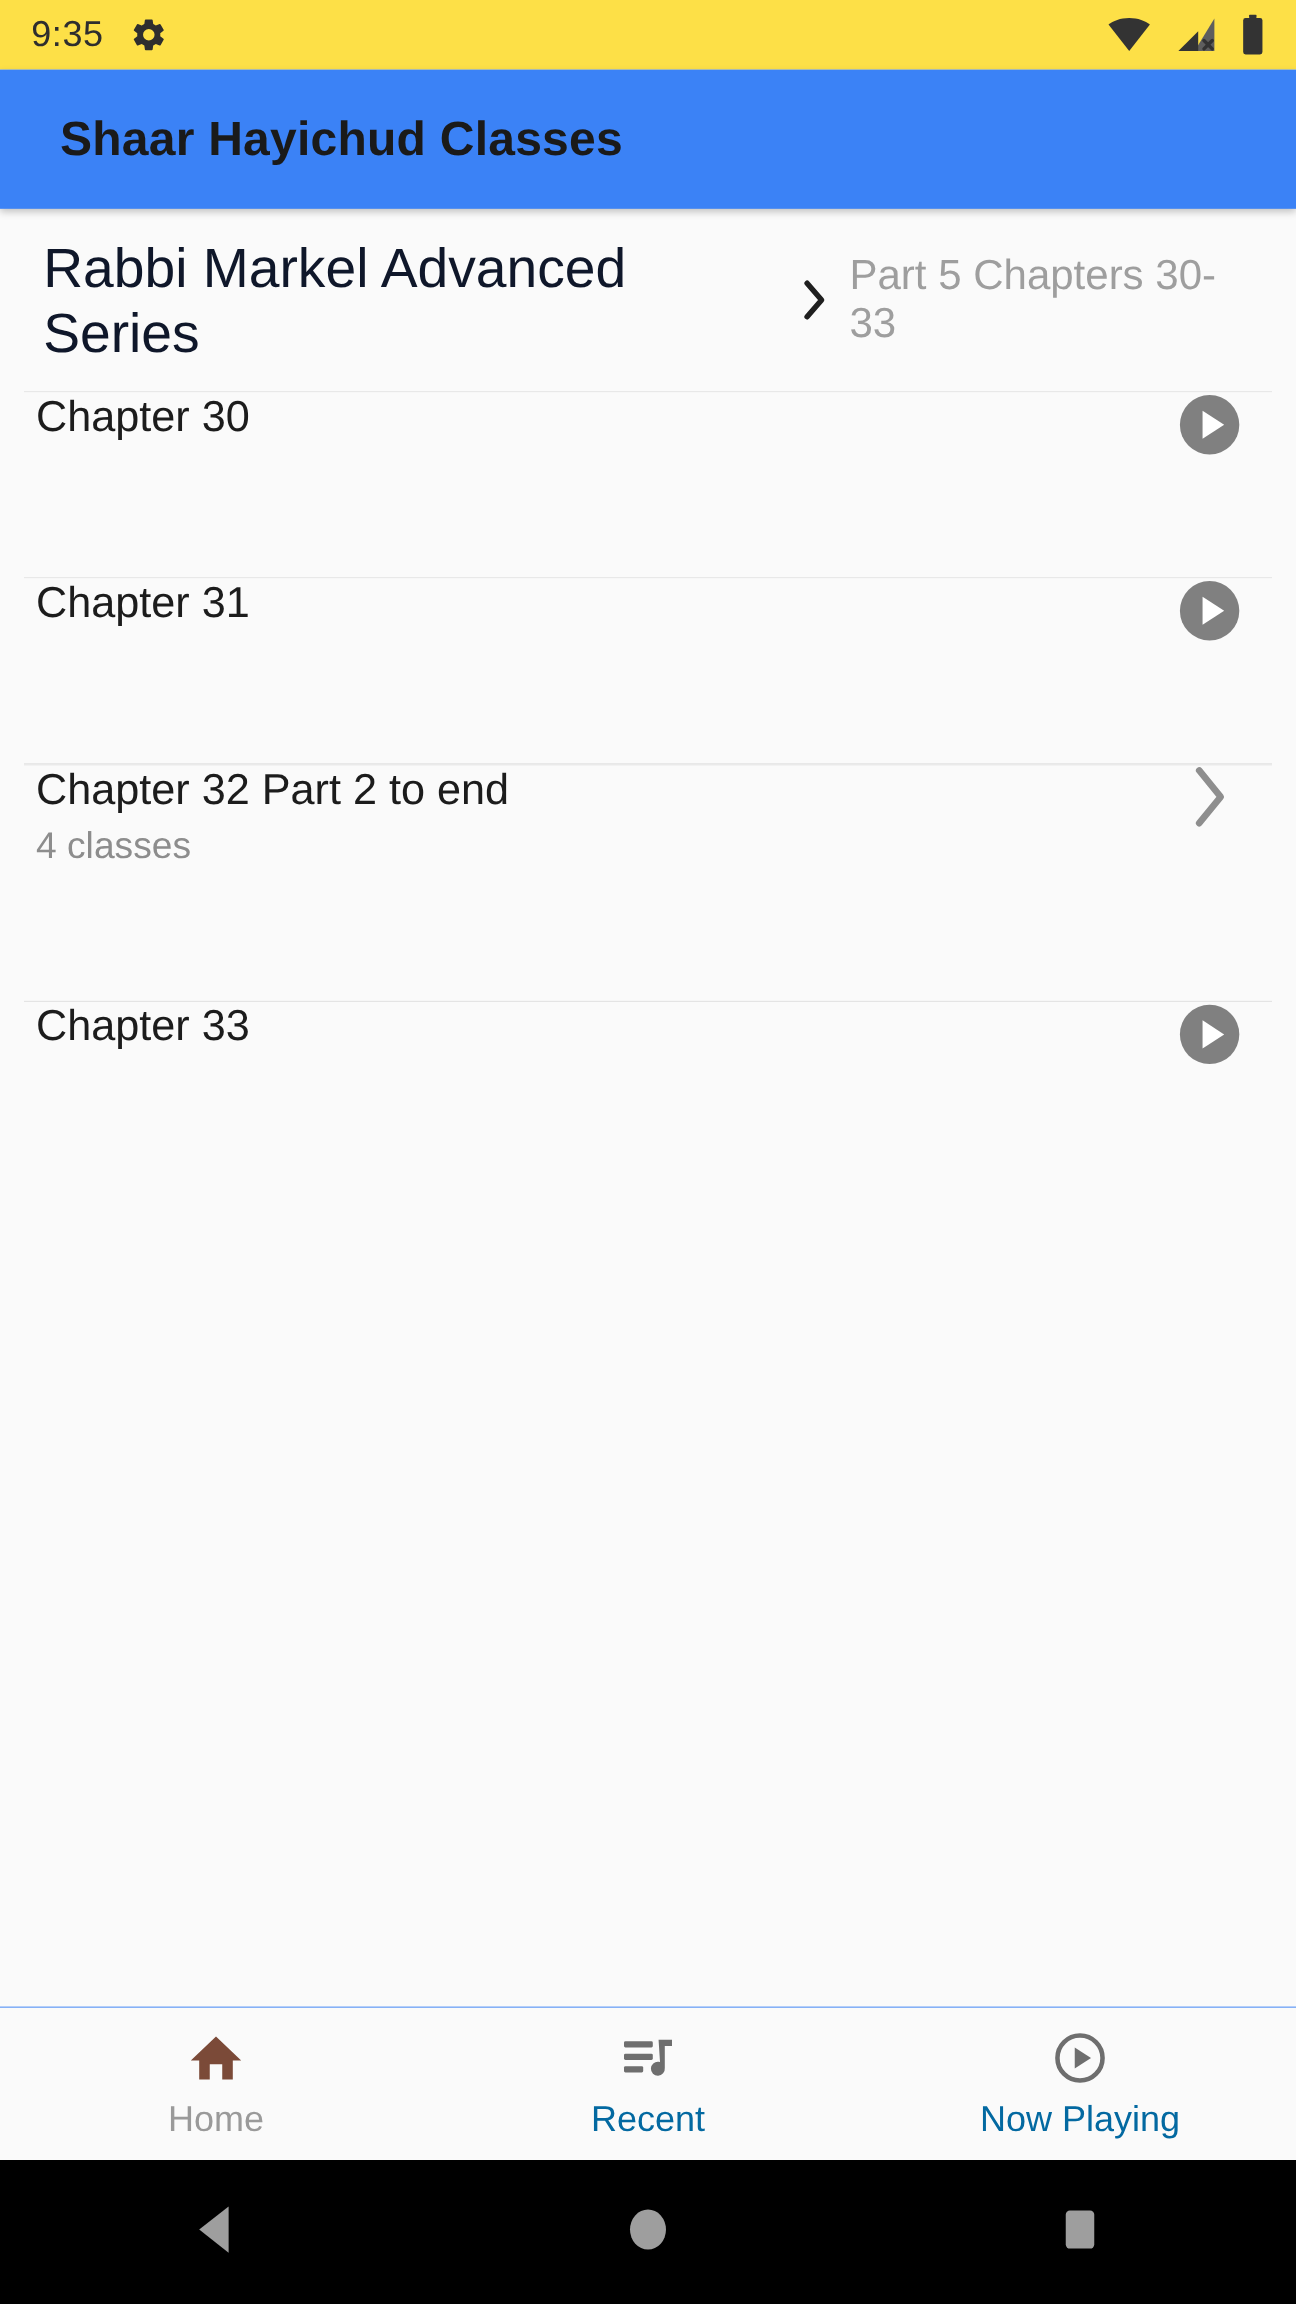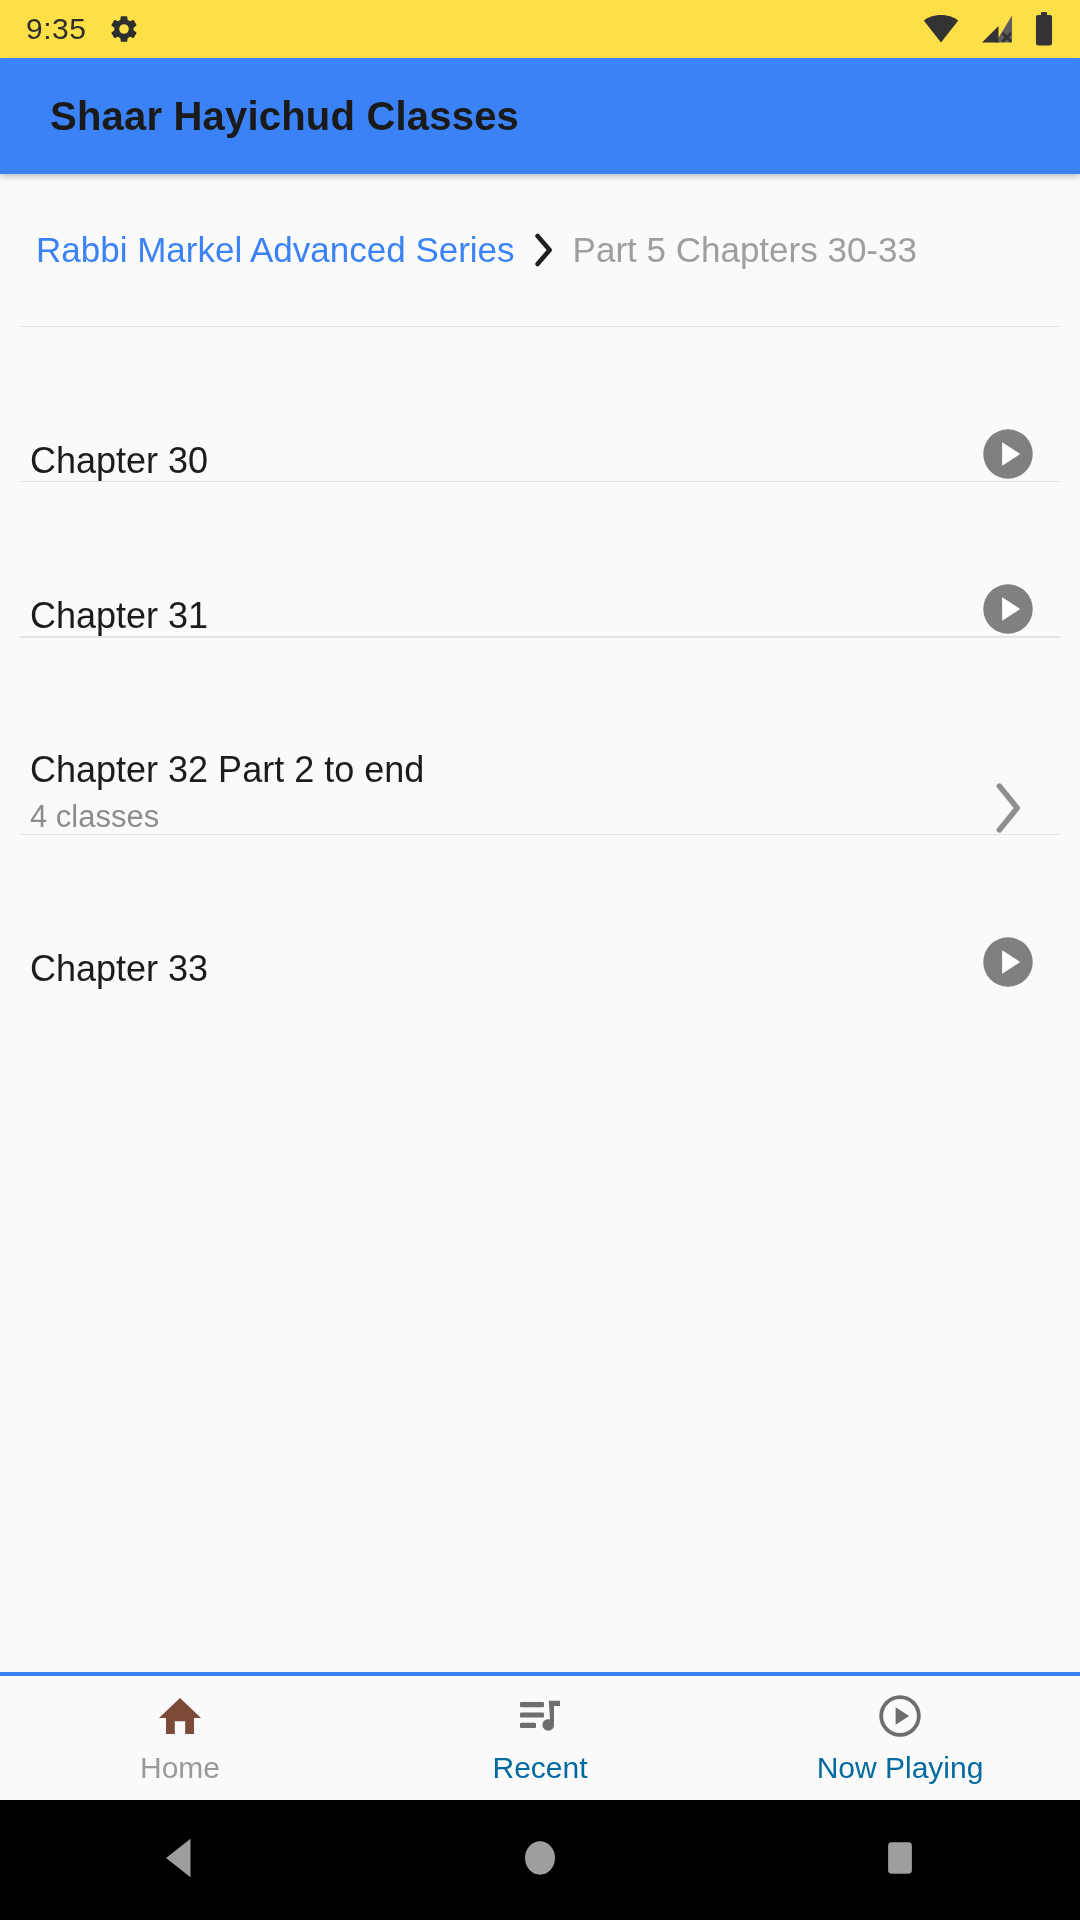--- a/index.html
+++ b/index.html
@@ -30,41 +30,41 @@
     position:relative; z-index:5;text-align:center;
   }
   .app-title { font-size:40px; font-weight:700; color:#1a1a1a; letter-spacing:.2px; }
 
   
   .content { flex:1 1 auto; background:#fafafa; overflow:hidden; position:relative; }
 
   .breadcrumb {
     height:152px; display:flex; align-items:center; padding:0 36px; gap:18px;
   }
-  .crumb-link { font-size:35px; color:#3b82f6; }
+  .crumb-link { font-size:46px; color:#0f172a; }
   .crumb-sep svg { display:block; }
   .crumb-current { font-size:35px; color:#9e9e9e; }
 
   .divider { height:1px; background:#e4e4e4; margin:0 20px; }
 
   .list-row {
-    min-height:154px; display:flex; align-items:flex-end;
+    min-height:154px; display:flex; align-items:flex-start;
     padding:0 36px 0 30px; gap:24px; background:#fafafa;
   }
   .row-text { flex:1 1 auto; display:flex; flex-direction:column; justify-content:center; gap:10px; }
   .row-title { font-size:36px; color:#1c1c1c; line-height:1.12; }
   .row-sub { font-size:31px; color:#8d8d8d; line-height:1.1; }
   .row-action { flex:0 0 auto; display:flex; align-items:center; justify-content:center; width:72px; }
   .play-circle { width:54px; height:54px; }
   .chev-right { width:44px; height:52px; }
 
   
   .bottom-nav {
     flex:0 0 128px; background:#fafafa;
-    border-top:4px solid #3b82f6;
+    border-top:1px solid #3b82f6;
     display:flex; align-items:stretch;justify-content:center;
   }
   .nav-item {
     flex:1 1 0; display:flex; flex-direction:column;
     align-items:center; justify-content:center; gap:10px;
   }
   .nav-icon { height:50px; display:flex; align-items:center; justify-content:center; }
   .nav-label { font-size:30px; color:#0369a1; }
   .nav-item.active .nav-label { color:#9a9a9a; }
 

